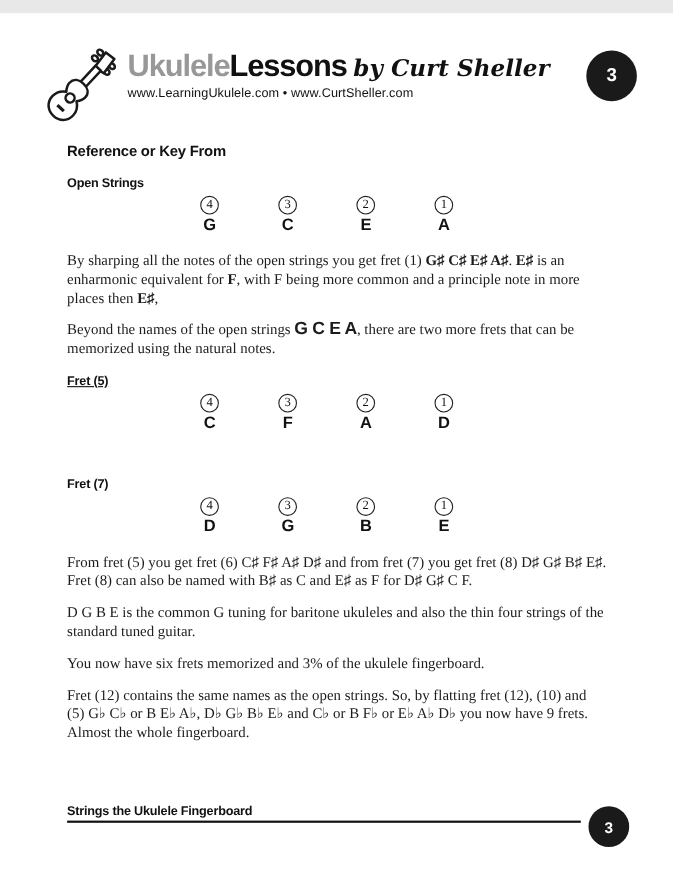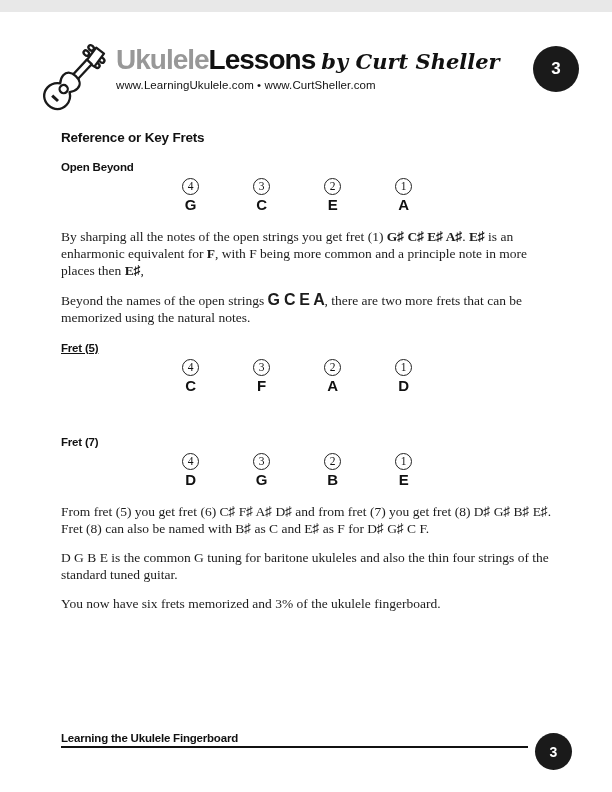--- a/index.html
+++ b/index.html
@@ -121,23 +121,23 @@
     <div class="title-block">
       <div class="title-line">
         <span class="title-gray">Ukulele</span><span class="title-black">Lessons</span><span class="title-script">by Curt Sheller</span>
       </div>
       <div class="header-urls">www.LearningUkulele.com • www.CurtSheller.com</div>
     </div>
   </div>
   <div class="page-circle top">3</div>
 
   <div class="content">
-    <div class="h-main">Reference or Key Frets</div>
+    <div class="h-main">Reference or Key From</div>
 
-    <div class="h-sub open-strings">Open Beyond</div>
+    <div class="h-sub open-strings">Open Strings</div>
     <div class="note-table">
       <div class="circles-row">
           <span class="circle-num">4</span>
           <span class="circle-num">3</span>
           <span class="circle-num">2</span>
           <span class="circle-num">1</span>
         </div>
       <div class="notes-row">
           <span class="note-letter">G</span>
           <span class="note-letter">C</span>
@@ -177,21 +177,22 @@
           <span class="note-letter">D</span>
           <span class="note-letter">G</span>
           <span class="note-letter">B</span>
           <span class="note-letter">E</span>
         </div>
     </div>
 
     <div class="para first"><span>From fret (5) you get fret (6) C♯ F♯ A♯ D♯ and from fret (7) you get fret (8) D♯ G♯ B♯ E♯. Fret (8) can also be named with B♯ as C and E♯ as F for D♯ G♯ C F.</span></div>
     <div class="para"><span>D G B E is the common G tuning for baritone ukuleles and also the thin four strings of the standard tuned guitar.</span></div>
     <div class="para"><span>You now have six frets memorized and 3% of the ukulele fingerboard.</span></div>
+    <div class="para"><span>Fret (12) contains the same names as the open strings. So, by flatting fret (12), (10) and (5) G♭ C♭ or B E♭ A♭, D♭ G♭ B♭ E♭ and C♭ or B F♭ or E♭ A♭ D♭ you now have 9 frets. Almost the whole fingerboard.</span></div>
   </div>
 
   <div class="footer">
-    <div class="footer-title">Learning the Ukulele Fingerboard</div>
+    <div class="footer-title">Strings the Ukulele Fingerboard</div>
     <hr class="footer-rule">
   </div>
   <div class="page-circle bottom">3</div>
 
 </div>
 
 </body></html>

